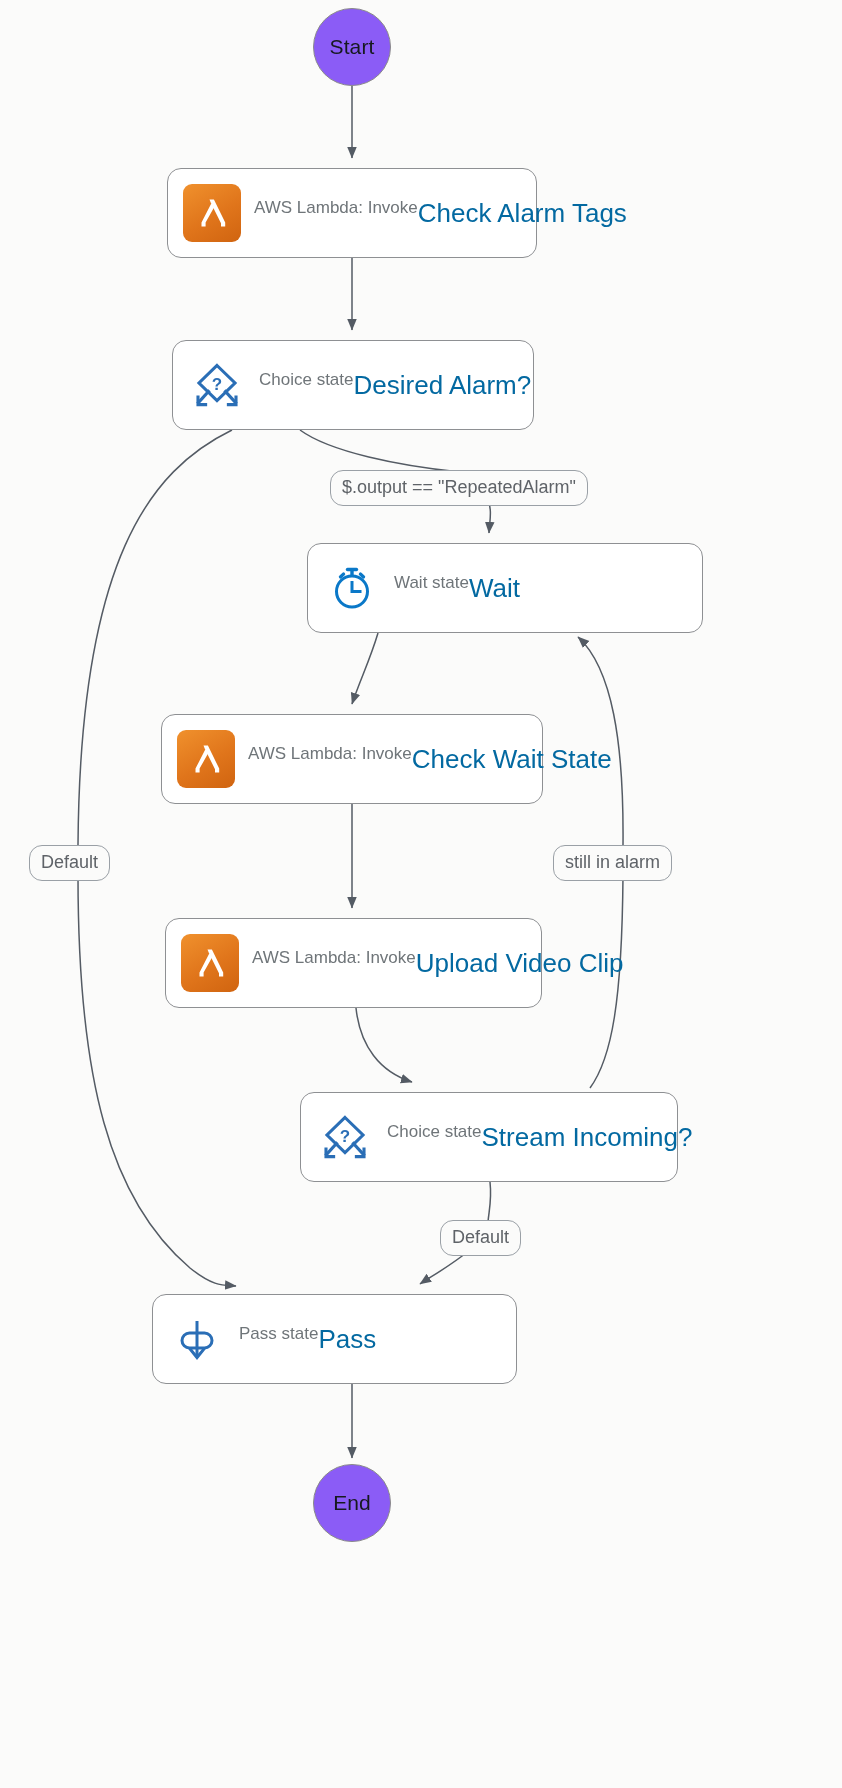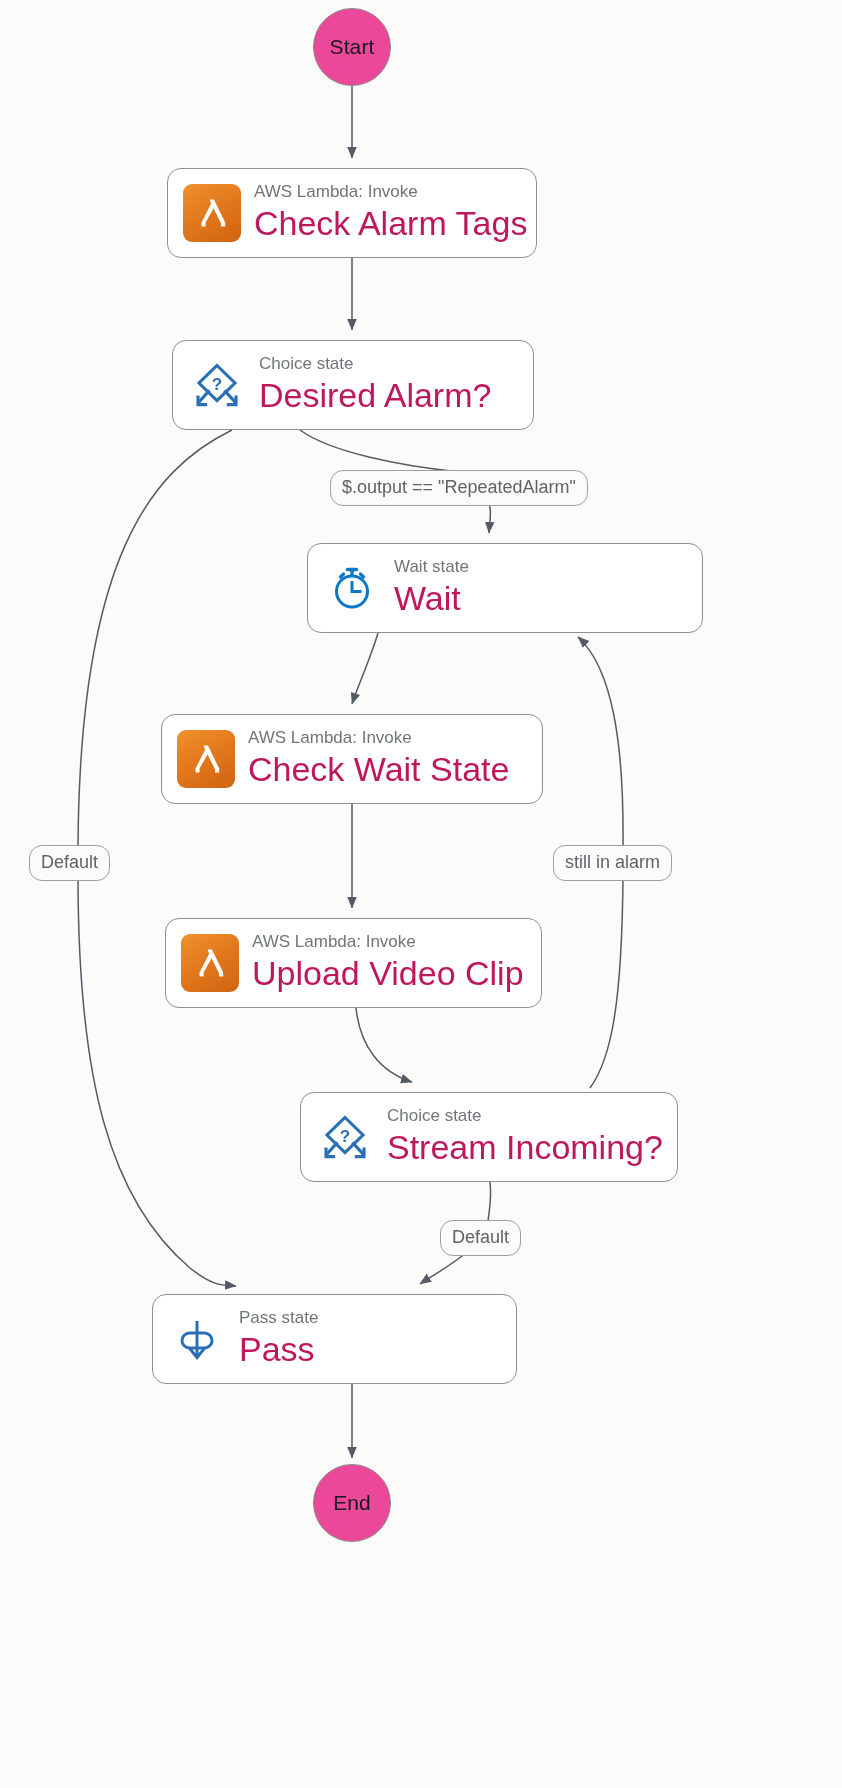--- a/index.html
+++ b/index.html
@@ -22,21 +22,21 @@
     height: 1788px;
     pointer-events: none;
   }
 
   
   .terminal {
     position: absolute;
     width: 78px;
     height: 78px;
     border-radius: 50%;
-    background: #ec4899;
+    background: #8b5cf6;
     border: 1.2px solid #8a8a8a;
     display: flex;
     align-items: center;
     justify-content: center;
     box-sizing: border-box;
   }
   .terminal-label {
     font-size: 21px;
     color: #16191f;
     letter-spacing: 0.1px;
@@ -57,33 +57,32 @@
     flex: 0 0 auto;
     width: 60px;
     height: 60px;
     display: flex;
     align-items: center;
     justify-content: center;
     margin-right: 12px;
   }
   .node-text {
     display: flex;
-    flex-direction: column;
     justify-content: flex-start;
     min-width: 0;
   }
   .node-type {
     font-size: 17px;
     color: #6f7579;
     line-height: 1.25;
     white-space: nowrap;
   }
   .node-name {
-    font-size: 34px;
-    color: #be185d;
+    font-size: 26px;
+    color: #0369a1;
     line-height: 1.22;
     white-space: nowrap;
     margin-top: 1px;
   }
 
   
   .lambda-tile {
     width: 58px;
     height: 58px;
     border-radius: 9px;

